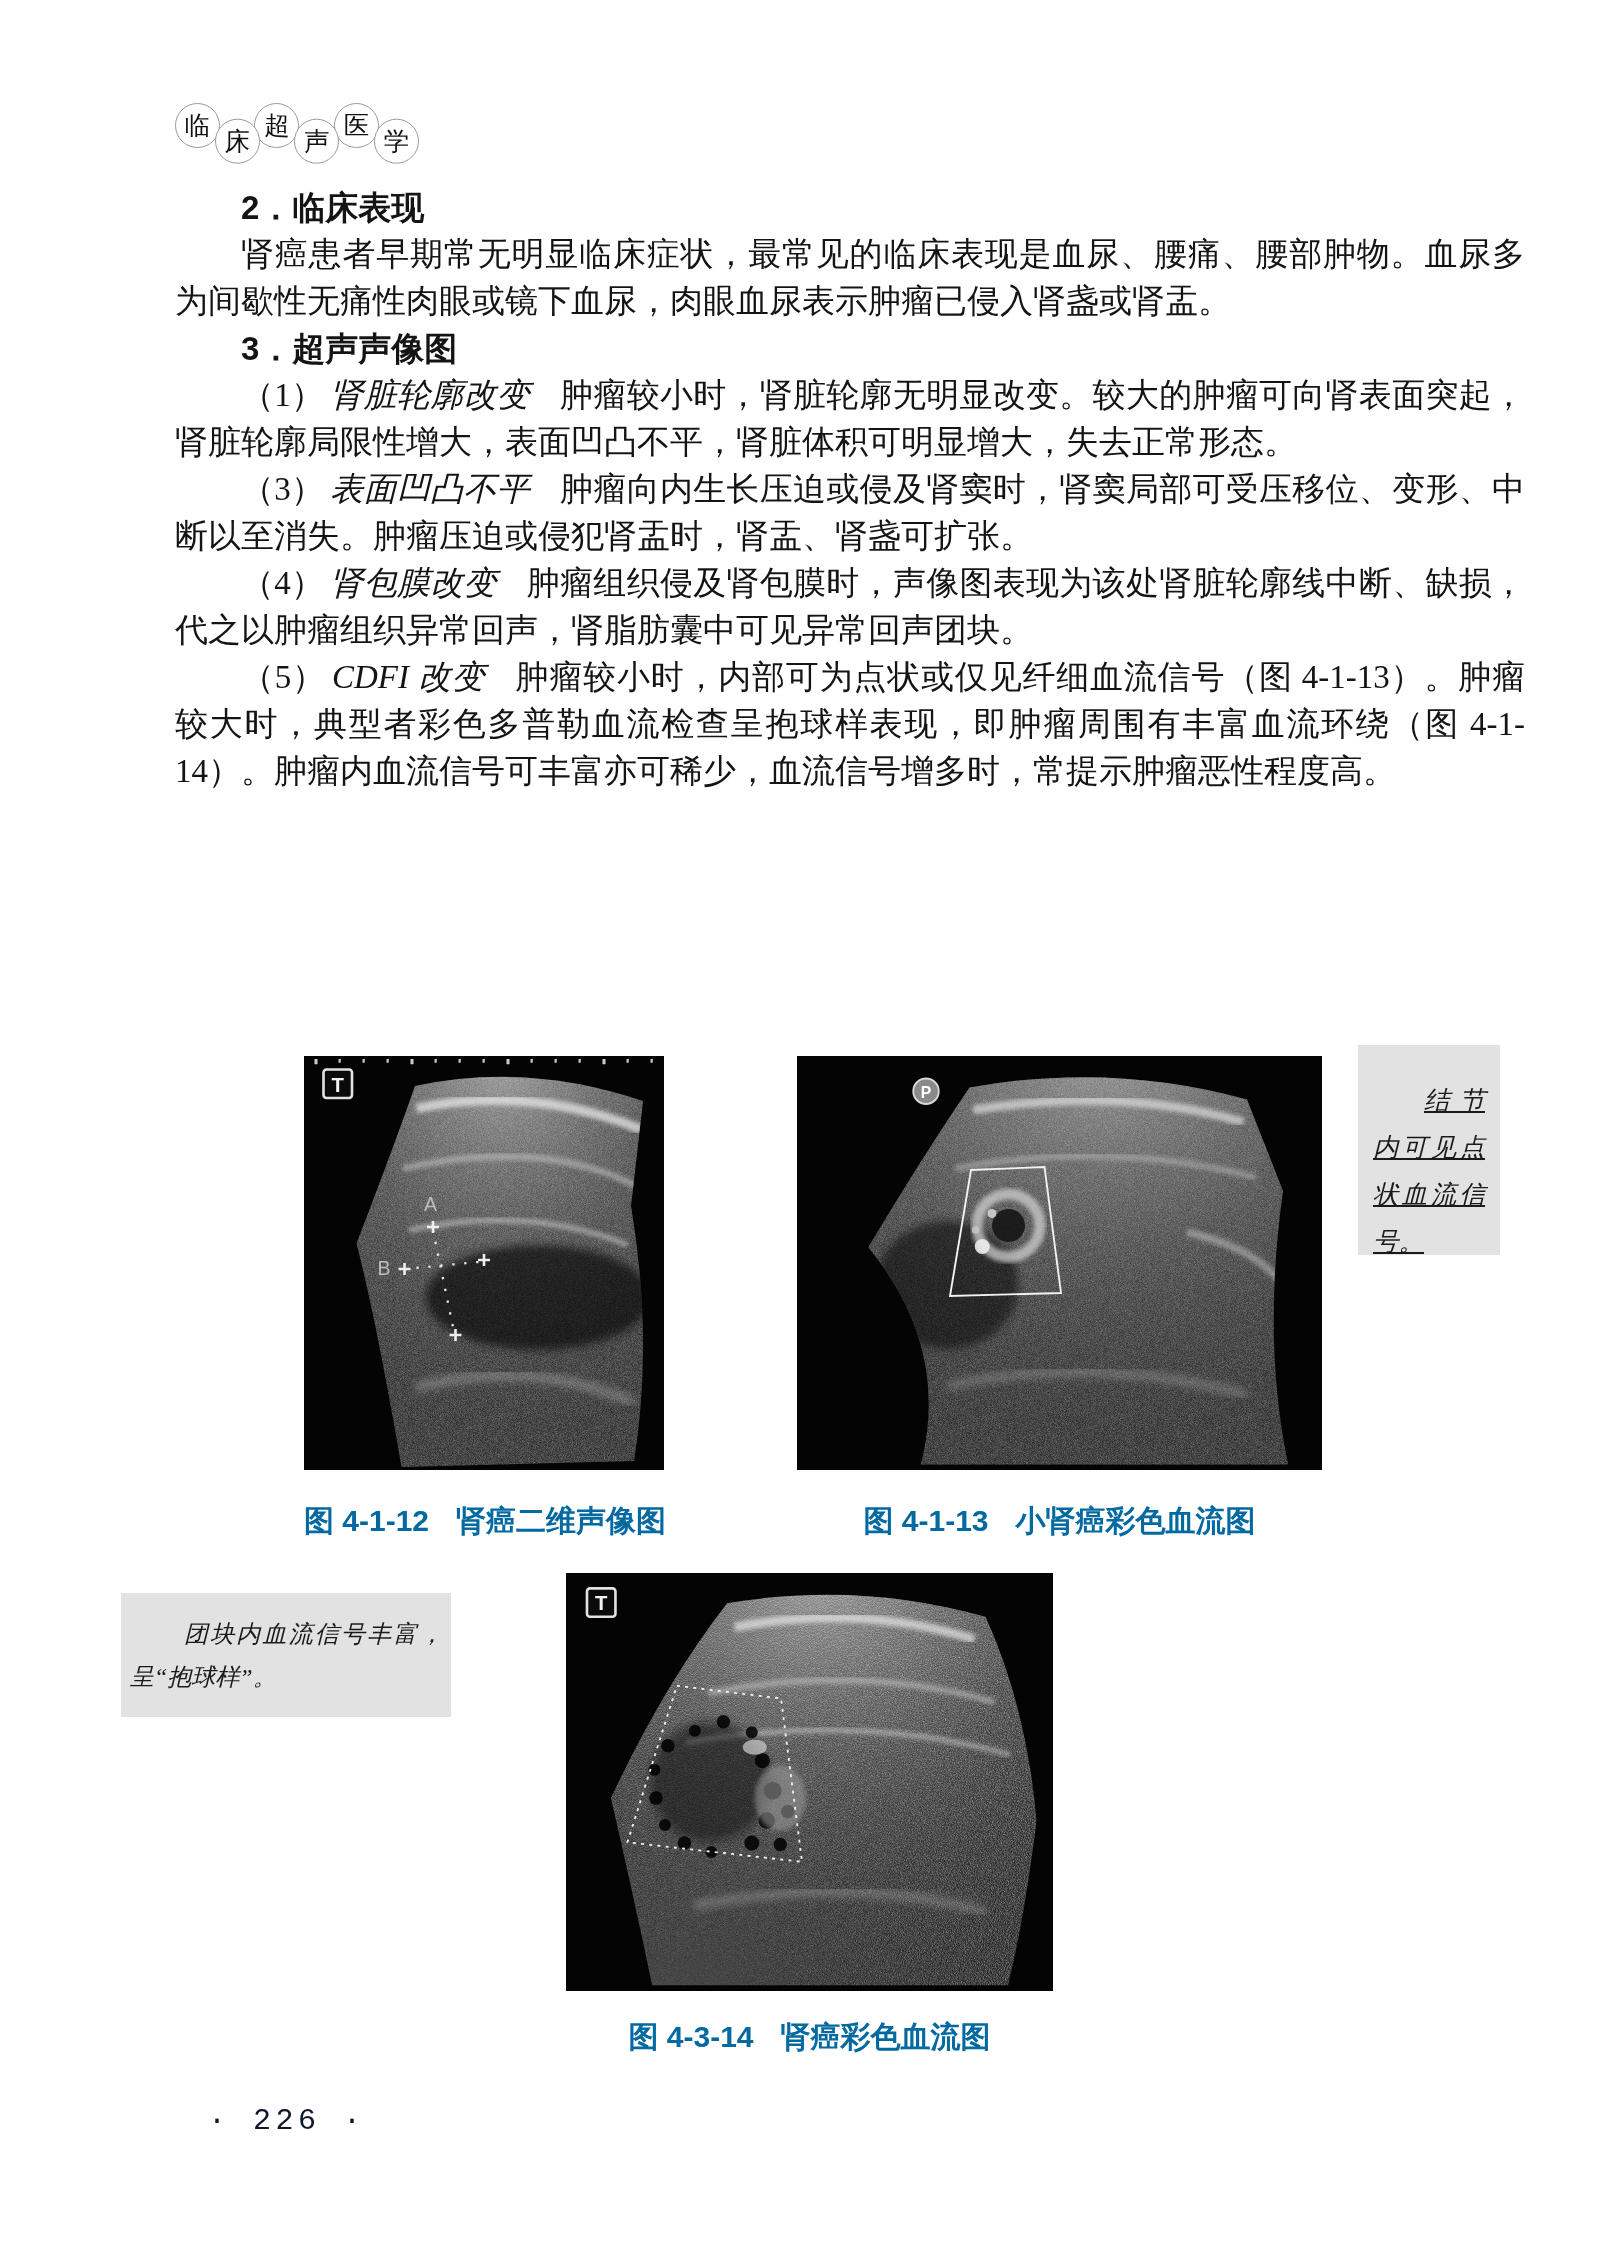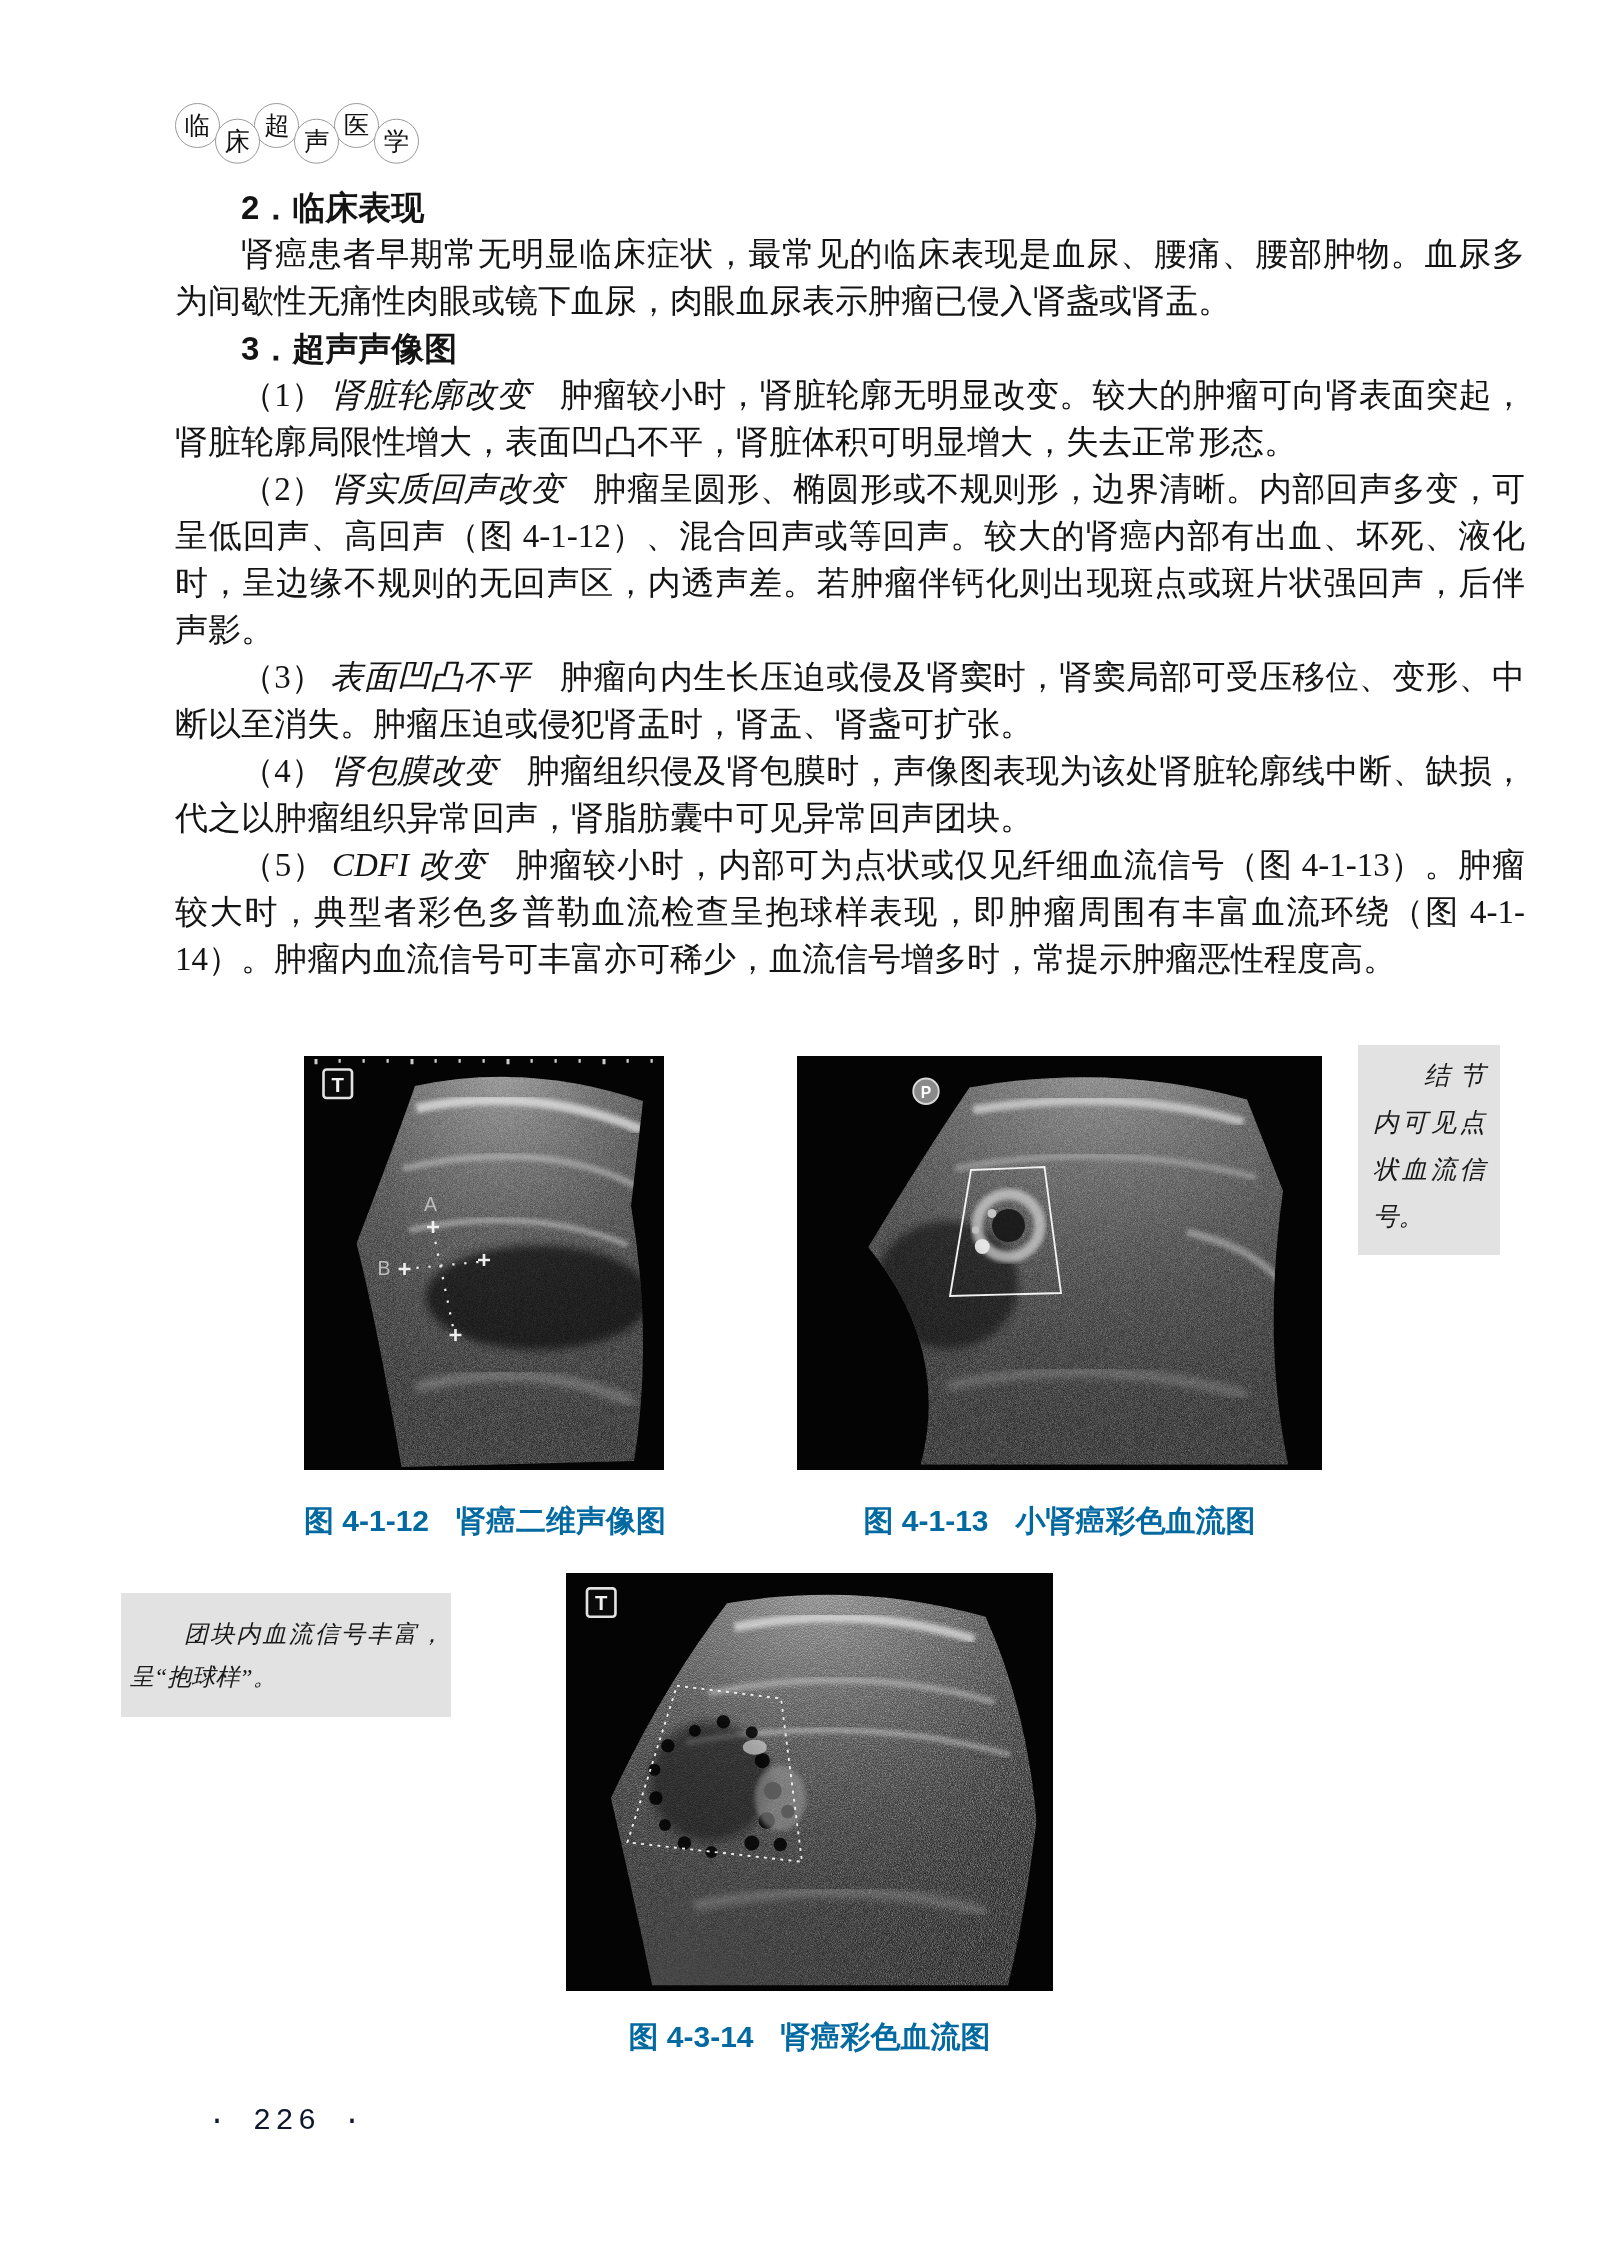--- a/index.html
+++ b/index.html
@@ -25,22 +25,22 @@
   
   .fig{position:absolute;background:#000;}
   .fig svg{display:block;width:100%;height:100%;}
   .fig-caption{position:absolute;font-family:"Liberation Sans",sans-serif;font-weight:bold;
     font-size:30px;color:#0369a1;text-align:center;white-space:nowrap;}
   .fig-caption .cap-label{margin-right:27px;}
 
   
   .side-note{position:absolute;background:#e2e2e2;font-style:italic;color:#1a1a1a;
     font-family:"Liberation Serif",serif;}
-  .note-right{left:1358px;top:1045px;width:142px;height:210px;padding:7px 15px 0 15px;
-    box-sizing:border-box;font-size:25.5px;line-height:47px;text-align:justify;text-indent:51px;}
+  .note-right{left:1358px;top:1045px;width:142px;height:210px;padding:32px 15px 0 15px;
+    box-sizing:border-box;font-size:25.5px;line-height:47px;text-align:justify;text-indent:51px;text-decoration:underline;}
   .note-left{left:121px;top:1593px;width:330px;height:124px;padding:19.5px 7.5px 0 9px;
     box-sizing:border-box;font-size:24px;line-height:43px;text-align:justify;text-indent:54px;}
 
   .page-number{position:absolute;left:208px;top:2104px;
     font-family:Liberation Mono, monospace;font-size:30px;color:#0f172a;letter-spacing:4.5px;}
 </style>
 </head>
 <body>
 
 <div class="page">
@@ -85,21 +85,20 @@
         <span>学</span>
       </div>
   </div>
 
   <div class="text-col">
     <p class="sec-heading">2．临床表现</p>
     <p class="p-indent">肾癌患者早期常无明显临床症状，最常见的临床表现是血尿、腰痛、腰部肿物。血尿多为间歇性无痛性肉眼或镜下血尿，肉眼血尿表示肿瘤已侵入肾盏或肾盂。</p>
     <p class="sec-heading">3．超声声像图</p>
 
     <p class="p-indent"><span class="item-num">（1）</span><span class="lead-kai">肾脏轮廓改变</span><span>肿瘤较小时，肾脏轮廓无明显改变。较大的肿瘤可向肾表面突起，肾脏轮廓局限性增大，表面凹凸不平，肾脏体积可明显增大，失去正常形态。</span></p>
-    <p class="p-indent"><span class="item-num">（2）</span><span class="lead-kai">肾实质回声改变</span><span>肿瘤呈圆形、椭圆形或不规则形，边界清晰。内部回声多变，可呈低回声、高回声（图 4-1-12）、混合回声或等回声。较大的肾癌内部有出血、坏死、液化时，呈边缘不规则的无回声区，内透声差。若肿瘤伴钙化则出现斑点或斑片状强回声，后伴声影。</span></p>
     <p class="p-indent"><span class="item-num">（3）</span><span class="lead-kai">表面凹凸不平</span><span>肿瘤向内生长压迫或侵及肾窦时，肾窦局部可受压移位、变形、中断以至消失。肿瘤压迫或侵犯肾盂时，肾盂、肾盏可扩张。</span></p>
     <p class="p-indent"><span class="item-num">（4）</span><span class="lead-kai">肾包膜改变</span><span>肿瘤组织侵及肾包膜时，声像图表现为该处肾脏轮廓线中断、缺损，代之以肿瘤组织异常回声，肾脂肪囊中可见异常回声团块。</span></p>
     <p class="p-indent"><span class="item-num">（5）</span><span class="lead-kai">CDFI 改变</span><span>肿瘤较小时，内部可为点状或仅见纤细血流信号（图 4-1-13）。肿瘤较大时，典型者彩色多普勒血流检查呈抱球样表现，即肿瘤周围有丰富血流环绕（图 4-1-14）。肿瘤内血流信号可丰富亦可稀少，血流信号增多时，常提示肿瘤恶性程度高。</span></p>
   </div>
 
   <div class="fig" style="left:304px;top:1056px;width:360px;height:414px;">
     <svg viewBox="0 0 480 552">
       <defs>
         <clipPath id="fanA">
             <path d="M148,40 Q300,8 452,60 L436,200 Q466,380 440,540 L130,548 Q96,350 70,250 Q120,120 148,40 Z"></path>

